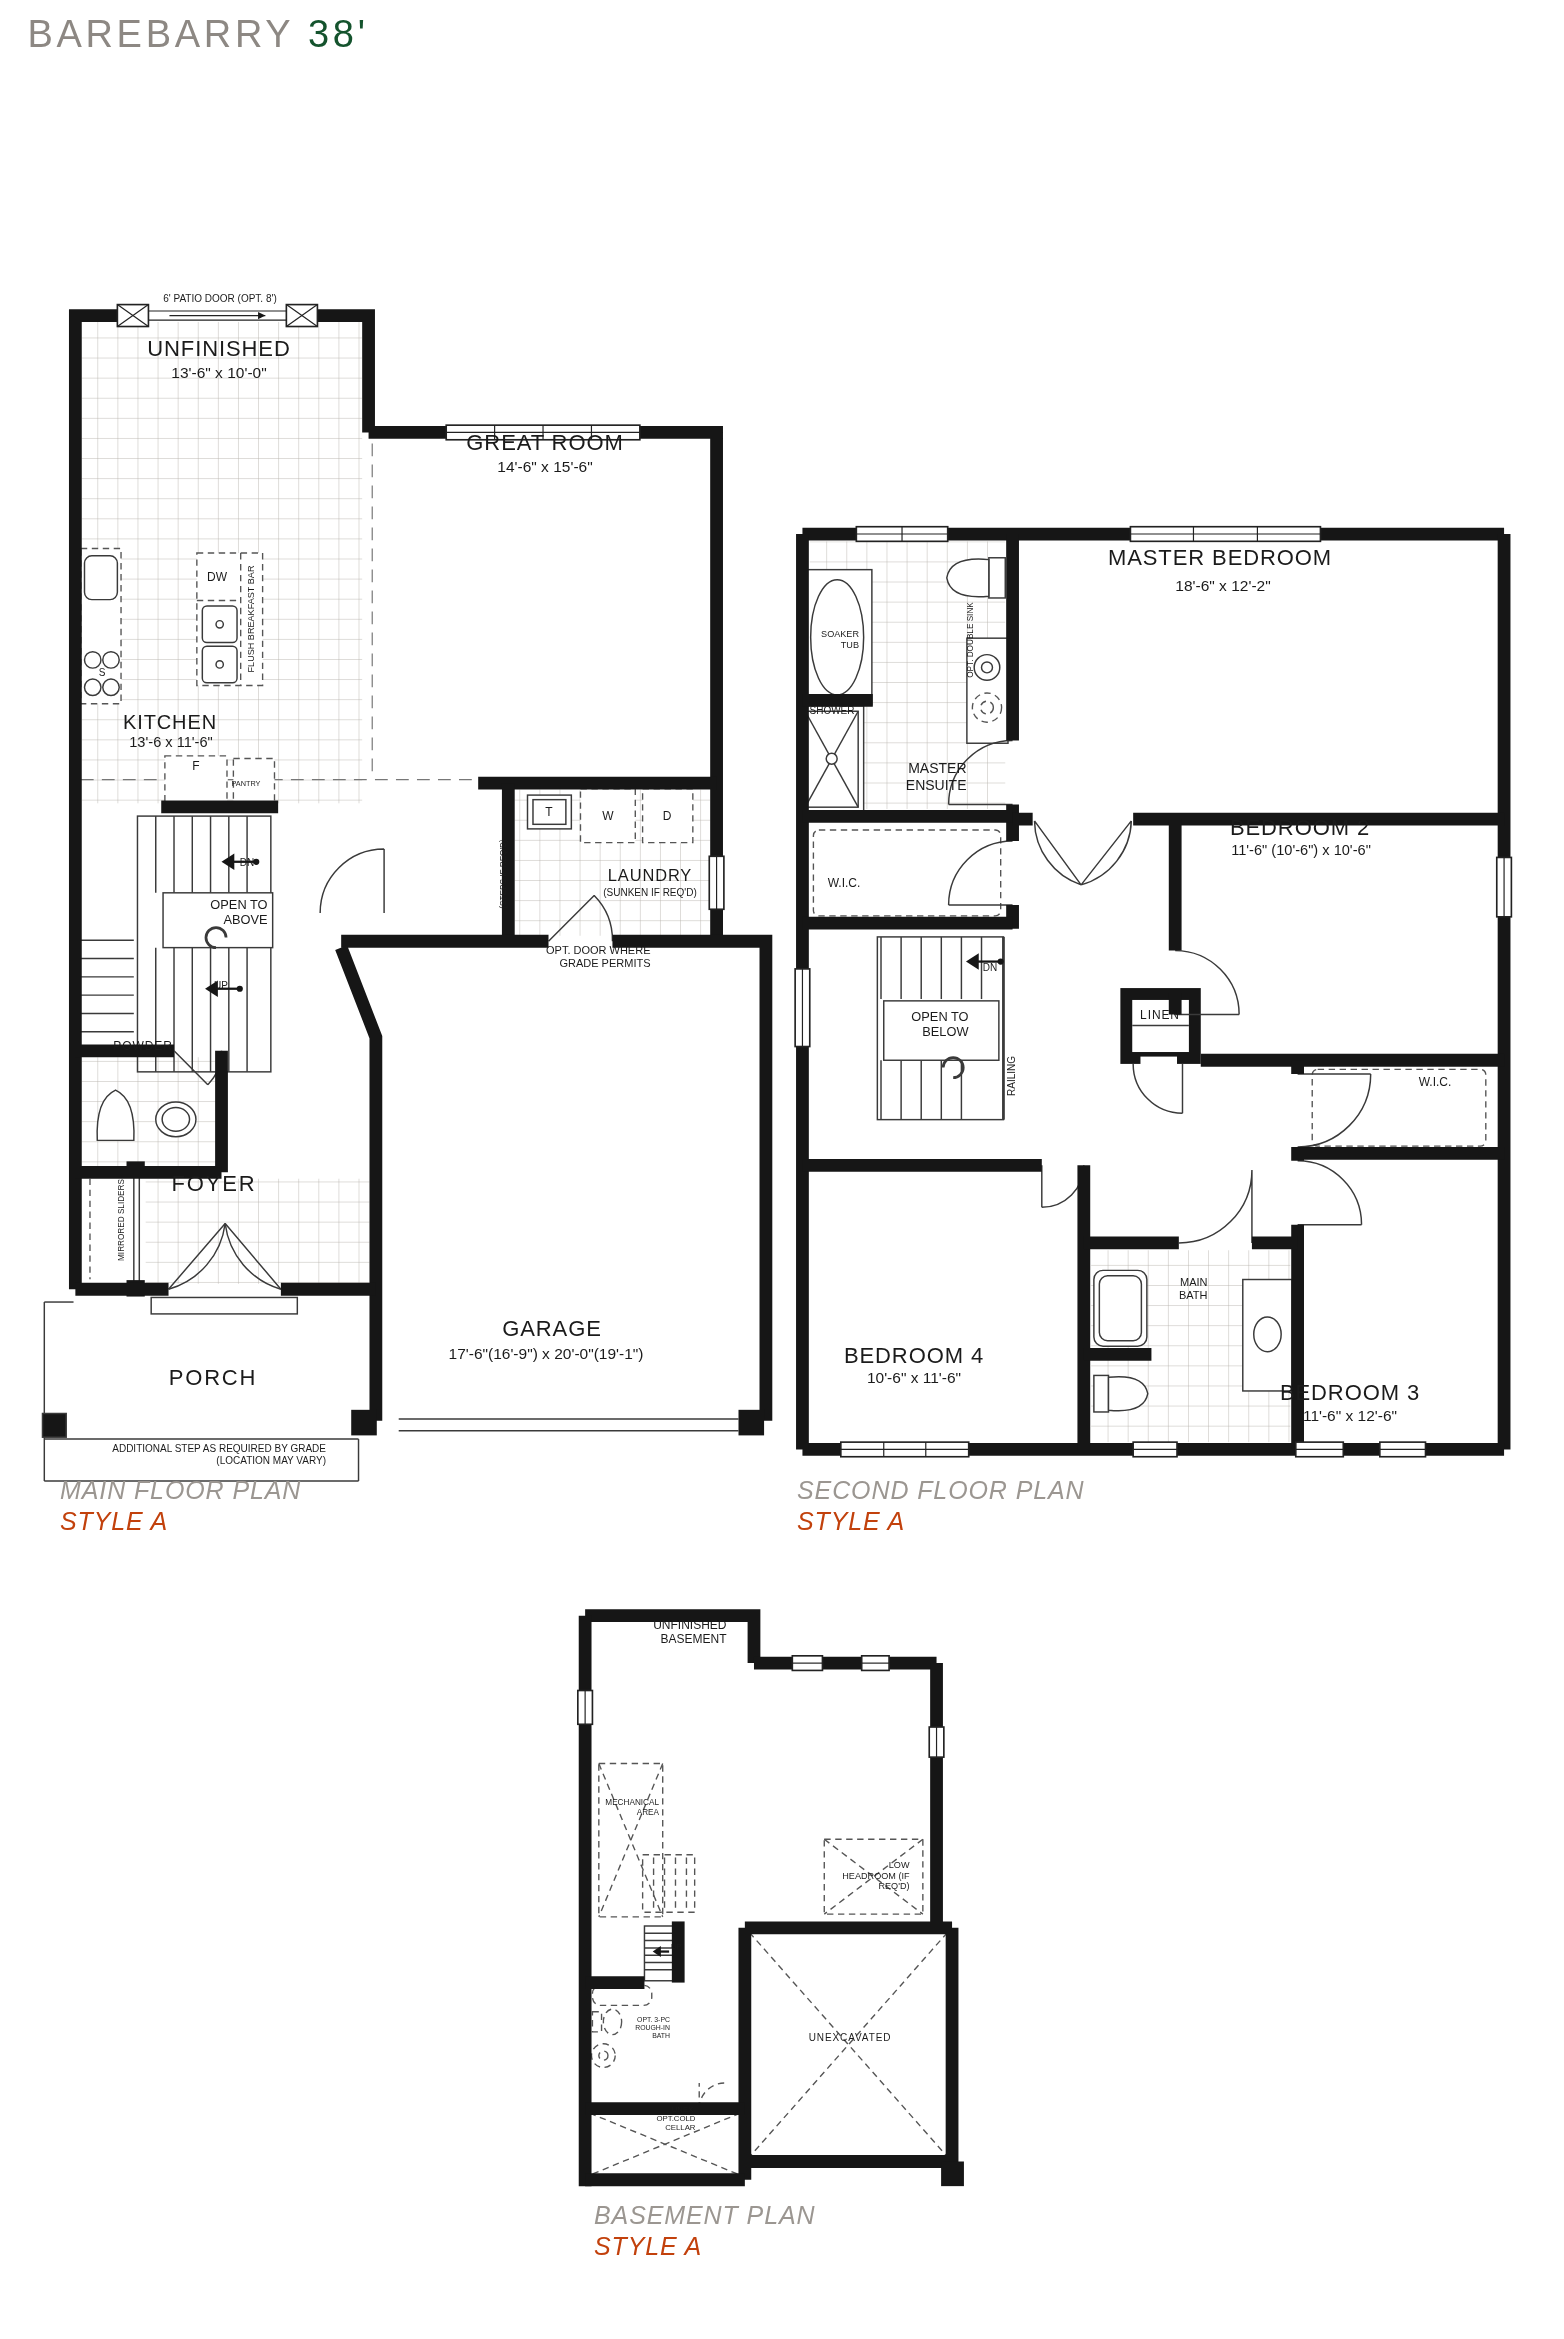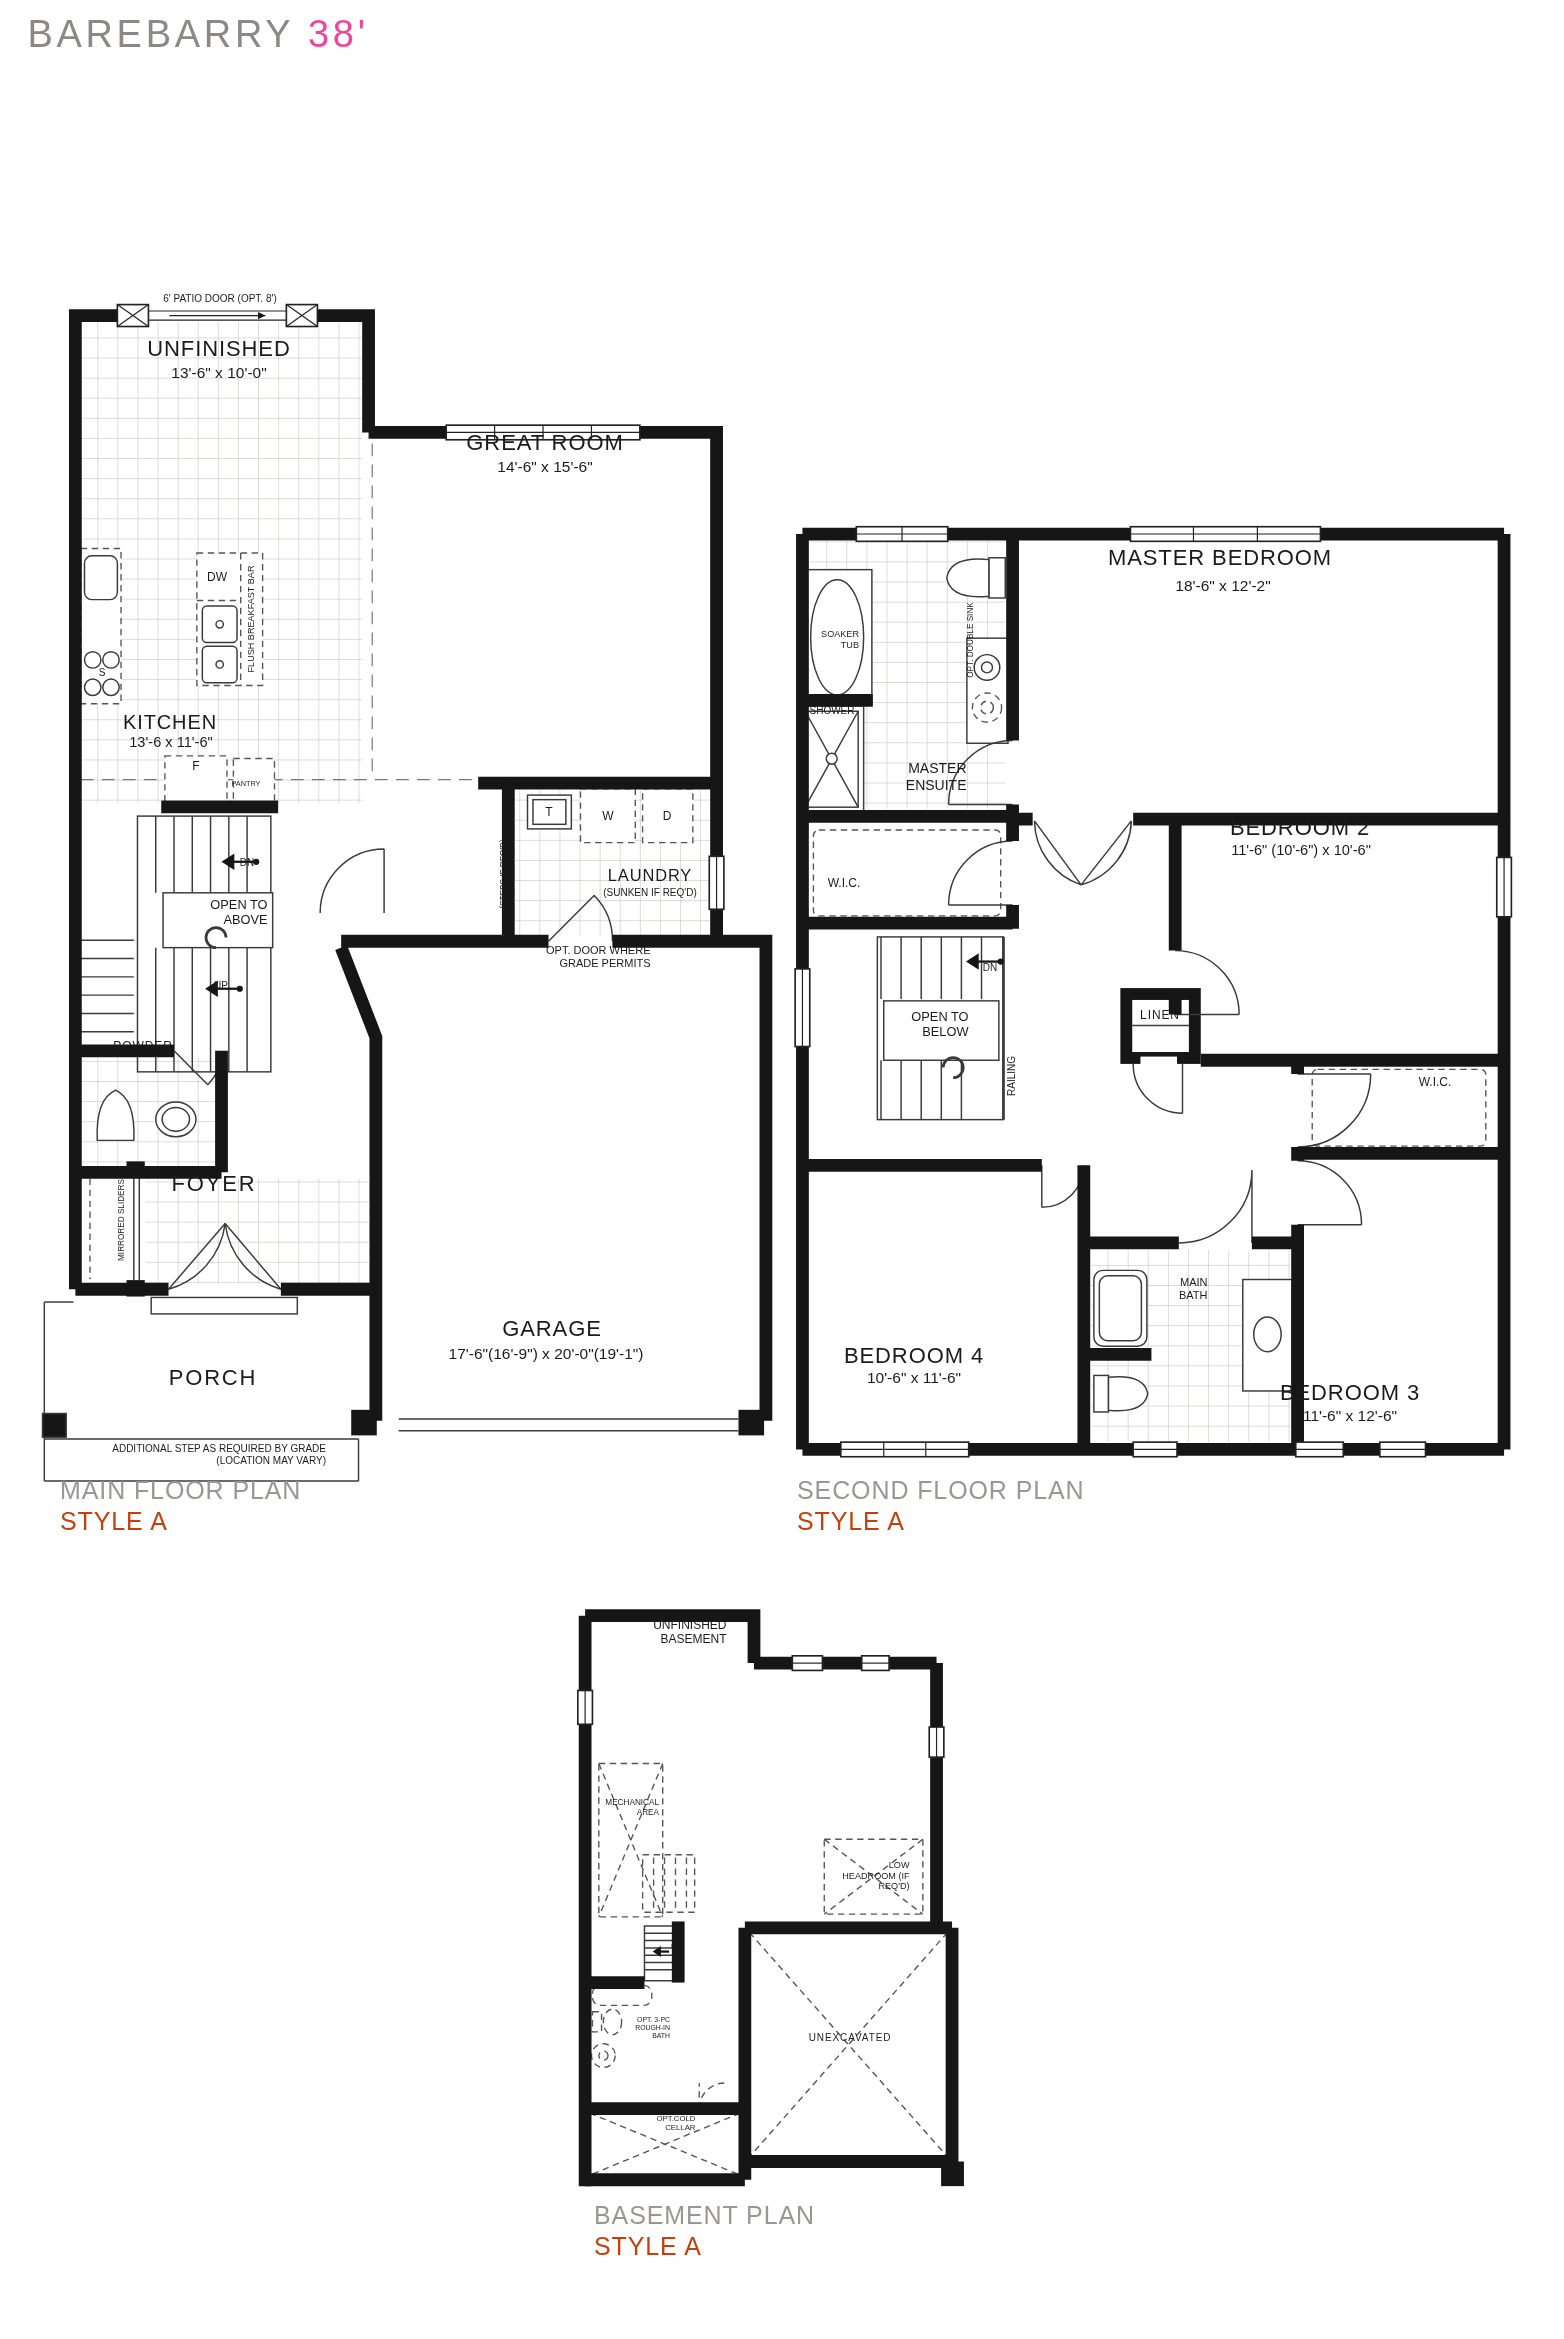--- a/index.html
+++ b/index.html
@@ -1,24 +1,24 @@
 <!DOCTYPE html>
 <html style="font-size:14.6px"><head>
 <meta charset="utf-8">
 <style>
   html,body{margin:0;padding:0;background:#fff;}
   .canvas{position:relative;width:1564px;height:2339px;background:#fff;overflow:hidden;
           font-family:"Liberation Sans","DejaVu Sans",sans-serif;}
   .hdr-title{position:absolute;left:27.4px;top:12.8px;font-size:38px;letter-spacing:3.7px;color:#8D8883;}
-  .hdr-title .accent{color:#ec4899;}
+  .hdr-title .accent{color:#14532d;}
   .hdr-styles{position:absolute;left:1245px;top:9.1px;font-size:25px;line-height:31px;color:#8D8883;letter-spacing:0.9px;}
   .lbl{position:absolute;transform:translateX(-50%);text-align:right;color:#1b1b1b;line-height:1.18;white-space:nowrap;}
   .wrap{white-space:normal;}
   .vlbl{position:absolute;transform:translate(-50%,-50%) rotate(-90deg);white-space:nowrap;text-align:center;color:#1b1b1b;}
-  .caption{position:absolute;font-size:25px;line-height:31px;letter-spacing:0.9px;}
+  .caption{position:absolute;font-size:25px;line-height:31px;letter-spacing:0.9px;font-style:italic;}
   .caption .nm{color:#9B9691;}
   .caption .st{color:#c2410c;}
   svg{position:absolute;}
   .wall{stroke:#161616;stroke-width:14;fill:none;stroke-linecap:butt;}
   .thin{stroke:#3a3a3a;stroke-width:1.6;fill:none;}
   .thinf{stroke:#3a3a3a;stroke-width:1.6;fill:#fff;}
   .dash{stroke:#555;stroke-width:1.5;fill:none;stroke-dasharray:7 5;}
   .dashf{stroke:#555;stroke-width:1.5;fill:#fff;stroke-dasharray:7 5;}
   .ldash{stroke:#777;stroke-width:1.3;fill:none;stroke-dasharray:14 9;}
   .win{fill:#fff;stroke:#222;stroke-width:1.8;}

